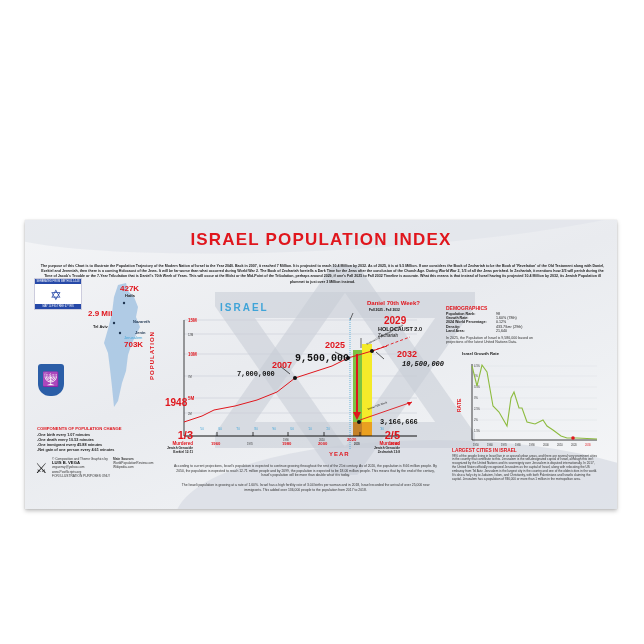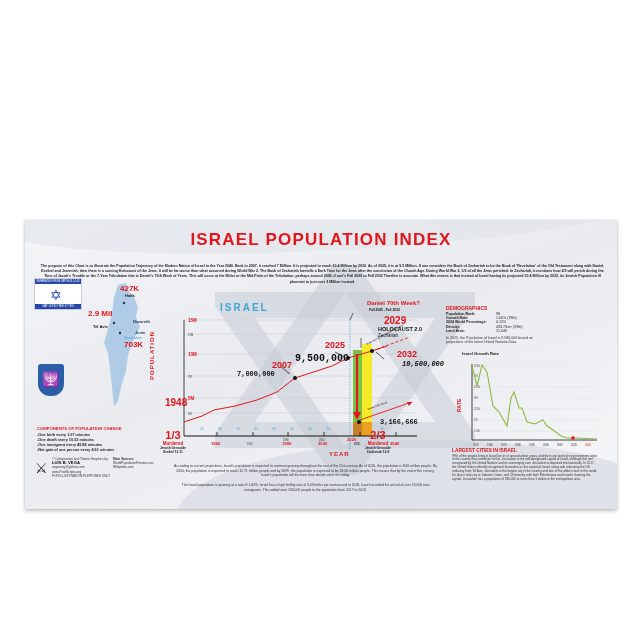--- a/index.html
+++ b/index.html
@@ -27,21 +27,21 @@
   .city-sub { position: absolute; color: #222; font-size: 4px; font-weight: bold; }
   .chart-box { position: absolute; left: 147px; top: 90px; width: 260px; height: 140px; }
   .israel-lbl { position: absolute; left: 195px; top: 82px; color: #3fa4d8; font-weight: bold; font-size: 10px; letter-spacing: 2px; }
   .ylab { position: absolute; left: 124px; top: 160px; transform: rotate(-90deg); transform-origin: left top; color: #e0161d; font-weight: bold; font-size: 6px; letter-spacing: 1px; }
   .ann { position: absolute; font-weight: bold; white-space: nowrap; }
   .red { color: #e0161d; }
   .blk { color: #111; }
   .comp { position: absolute; left: 12px; top: 206px; width: 115px; }
   .comp h4 { color: #e0161d; font-size: 4.2px; margin-bottom: 1.5px; }
   .comp div { font-size: 3.8px; color: #222; font-weight: bold; line-height: 5px; }
-  .murd { position: absolute; text-align: center; }
+  .murd { position: absolute; text-align: right; }
   .murd .frac { color: #e0161d; font-weight: bold; font-size: 11px; line-height: 11px; }
   .murd .w { color: #e0161d; font-weight: bold; font-size: 4.5px; }
   .murd .s { color: #222; font-size: 3.2px; font-weight: bold; line-height: 4px; }
   .credit { position: absolute; left: 12px; top: 237px; width: 140px; font-size: 3.2px; color: #333; line-height: 4.2px; }
   .credit b { font-size: 4.2px; color: #111; }
   .credit2 { position: absolute; left: 88px; top: 237px; font-size: 3.2px; color: #333; line-height: 4.2px; }
   .para { position: absolute; left: 148px; width: 265px; text-align: center; color: #333; font-size: 3.4px; line-height: 4.6px; }
   .demo { position: absolute; left: 421px; top: 85px; width: 160px; }
   .demo h4 { color: #e0161d; font-size: 5px; margin-bottom: 1px; }
   .demo .row { display: flex; font-size: 3.6px; line-height: 4.2px; color: #222; font-weight: bold; }
@@ -211,21 +211,21 @@
     <div>-Net gain of one person every 4.61 minutes</div>
   </div>
 
   <div class="murd" style="left:128px;top:210px;width:40px;">
     <div class="frac">1/3</div>
     <div class="w">Murdered</div>
     <div class="s">Jewish Genocide</div>
     <div class="s">Ezekiel 12:11</div>
   </div>
   <div class="murd" style="left:331px;top:210px;width:44px;">
-    <div class="frac">2/3</div>
+    <div class="frac">2/5</div>
     <div class="w">Murdered</div>
     <div class="s">Jewish Genocide</div>
     <div class="s">Zechariah 13:8</div>
   </div>
 
   <div style="position:absolute;left:10px;top:237px;width:14px;height:22px;font-size:14px;line-height:22px;color:#222;">⚔</div>
   <div class="credit" style="left:27px;">
     <div>© Composition and Theme Graphics by</div>
     <b>LUIS B. VEGA</b>
     <div>vegaenvy@yahoo.com</div>

